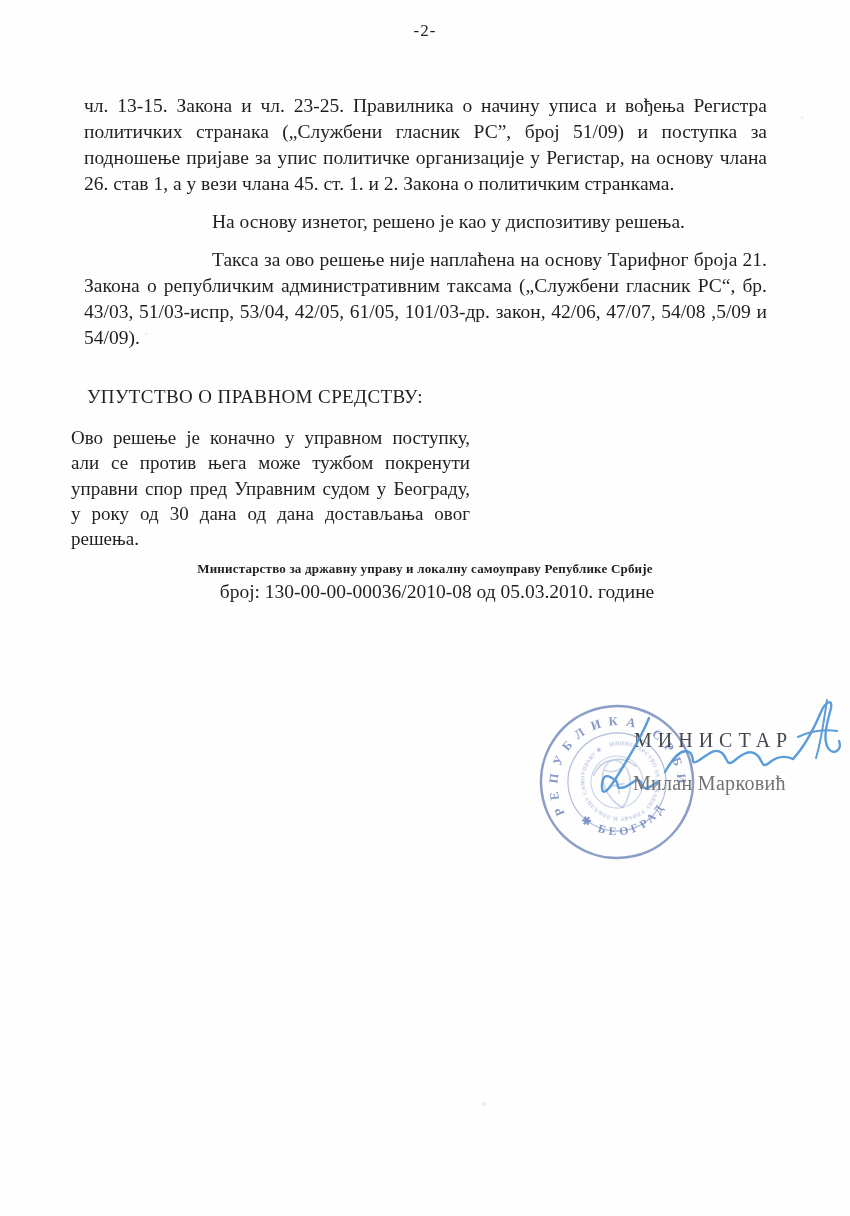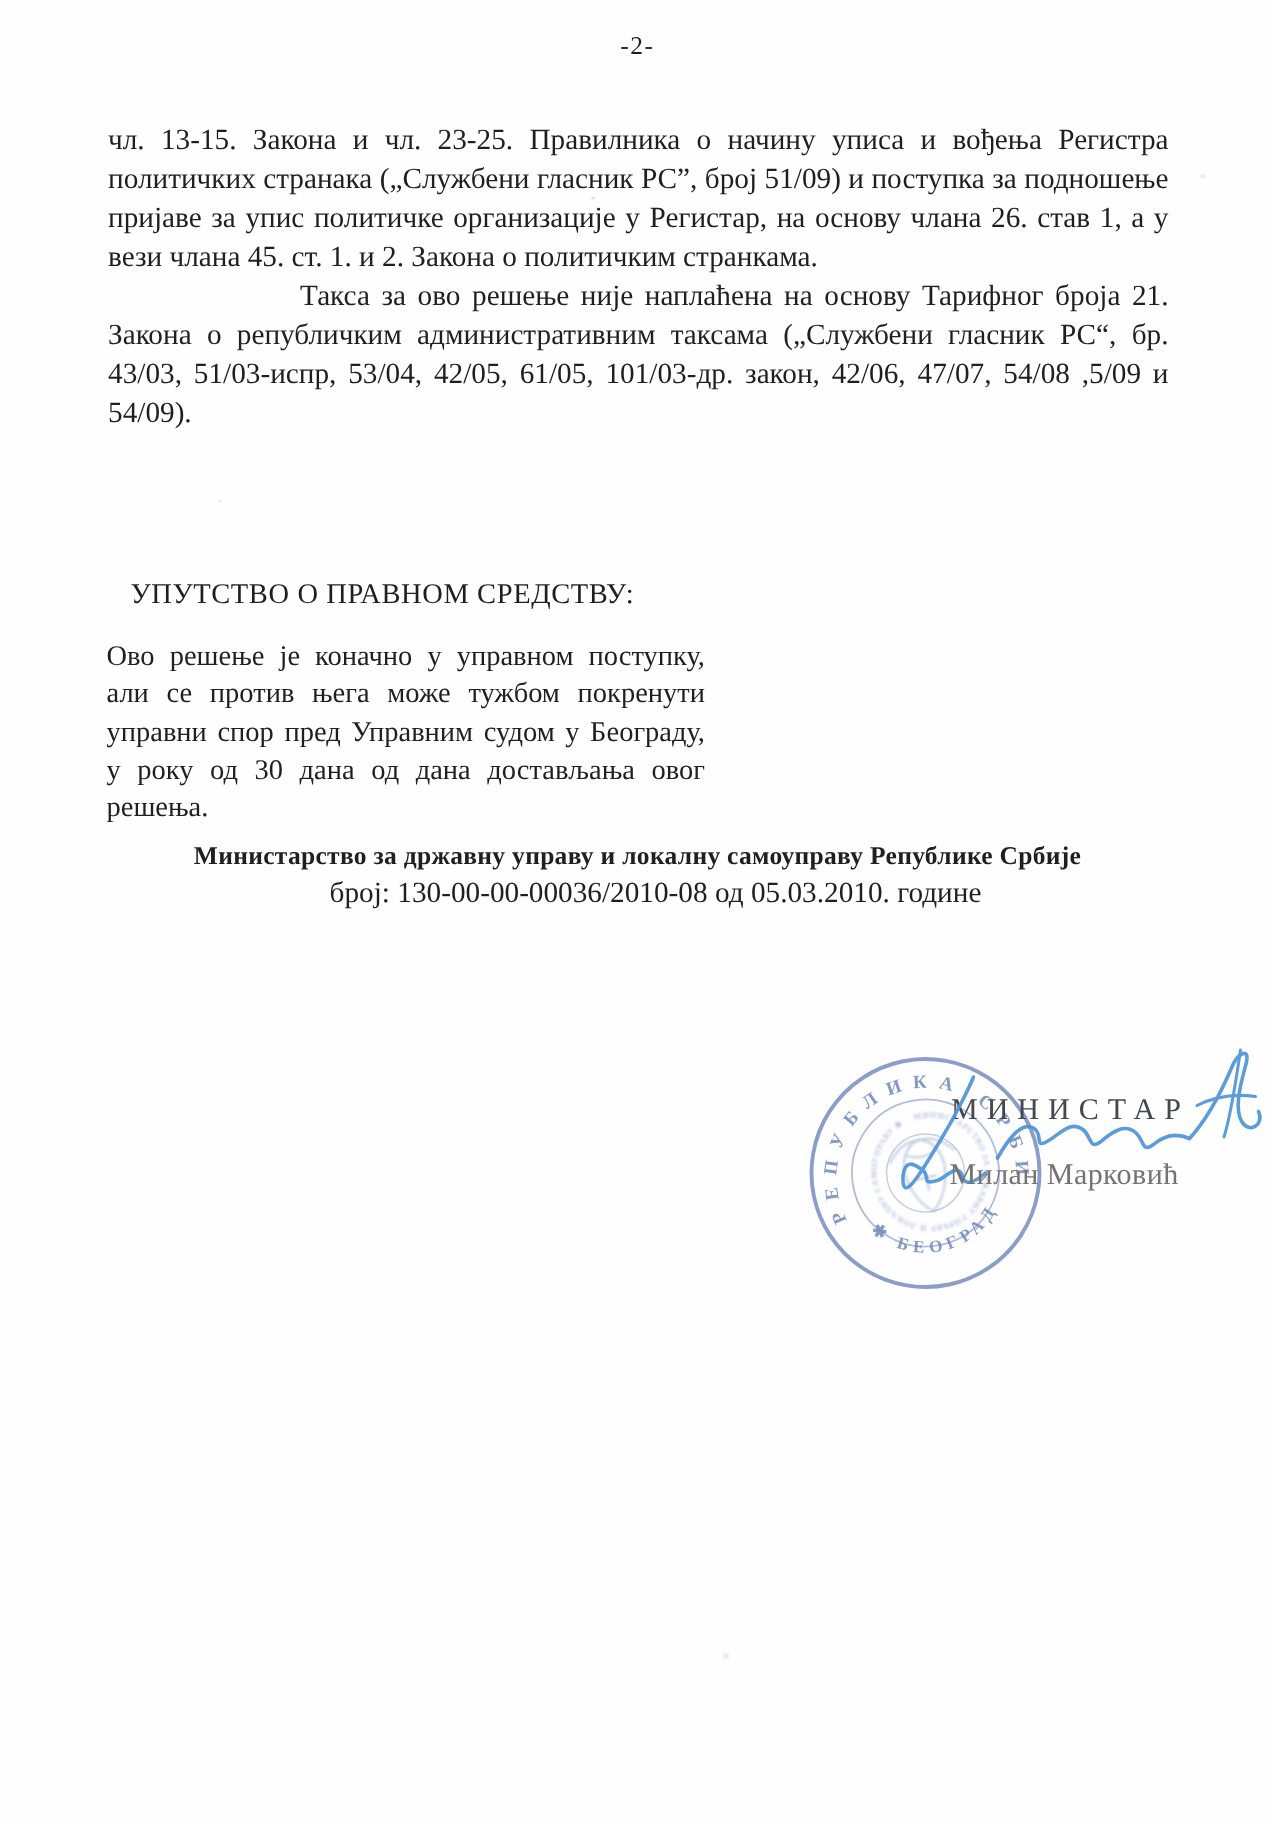--- a/index.html
+++ b/index.html
@@ -10,32 +10,32 @@
     color:#1f1f20;
   }
   .page-number{
     position:absolute;top:21px;left:0;width:100%;
     text-align:center;font-size:17px;letter-spacing:1px;
   }
   .main-text{
     position:absolute;left:72px;top:81px;width:707px;
     font-size:19.5px;line-height:26px;text-align:justify;
   }
-  .main-text p{margin:0;}
+  .main-text p{margin:12px;}
   .main-text p.indent{text-indent:128px;}
   .remedy{
     position:absolute;left:71px;top:368px;width:399px;
     font-size:19px;line-height:25.2px;
   }
   .remedy-heading{margin:16px;letter-spacing:0.4px;}
   .remedy-text{margin:0;text-align:justify;}
   .issuer{
     position:absolute;left:0;top:561px;width:100%;text-align:center;
   }
-  .issuer-name{font-weight:bold;font-size:17px;letter-spacing:0.2px;}
+  .issuer-name{font-weight:bold;font-size:13px;letter-spacing:0.2px;}
   .issuer-ref{font-size:19.5px;margin-top:4px;padding-left:24px;}
   .stamp-svg{
     position:absolute;left:536px;top:701px;width:162px;height:162px;
     transform:rotate(-12deg);opacity:0.88;
   }
   .minister-title{
     position:absolute;left:634px;top:729px;
     font-size:20px;letter-spacing:6px;color:#44474f;
   }
   .signature-svg{
@@ -54,20 +54,21 @@
 </style>
 </head>
 <body>
 
 <div class="page">
 
   <div class="page-number">-2-</div>
 
   <div class="main-text">
     <p>чл. 13-15. Закона и чл. 23-25. Правилника о начину уписа и вођења Регистра политичких странака („Службени гласник РС”, број 51/09) и  поступка  за подношење  пријаве за упис политичке организације у Регистар, на основу члана 26. став 1, а у вези члана 45. ст. 1. и 2. Закона о политичким странкама.</p>
+    <p class="indent">На основу изнетог, решено је као у диспозитиву решења.</p>
     <p class="indent">Такса за ово решење није наплаћена на основу Тарифног броја 21. Закона о републичким административним таксама („Службени гласник РС“, бр. 43/03, 51/03-испр, 53/04, 42/05, 61/05, 101/03-др. закон, 42/06, 47/07, 54/08 ,5/09 и 54/09).</p>
   </div>
 
   <div class="remedy">
     <p class="remedy-heading">УПУТСТВО О ПРАВНОМ СРЕДСТВУ:</p>
     <p class="remedy-text">Ово решење је коначно у управном поступку, али се против њега може тужбом покренути управни спор пред Управним судом у Београду, у року од 30 дана од дана достављања овог решења.</p>
   </div>
 
   <div class="issuer">
     <div class="issuer-name">Министарство за државну управу и локалну самоуправу Републике Србије</div>

